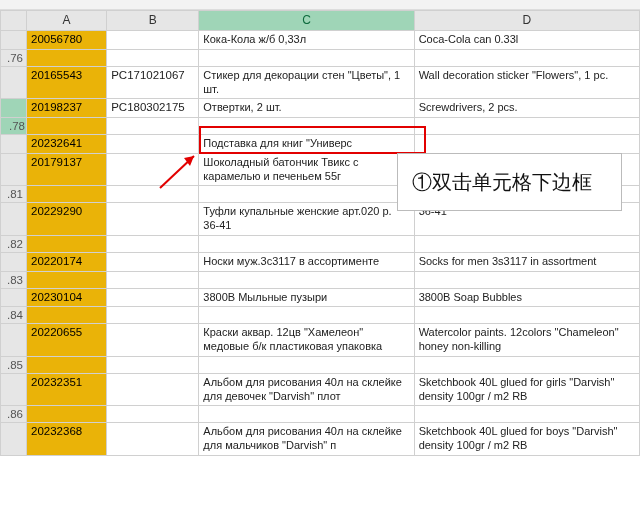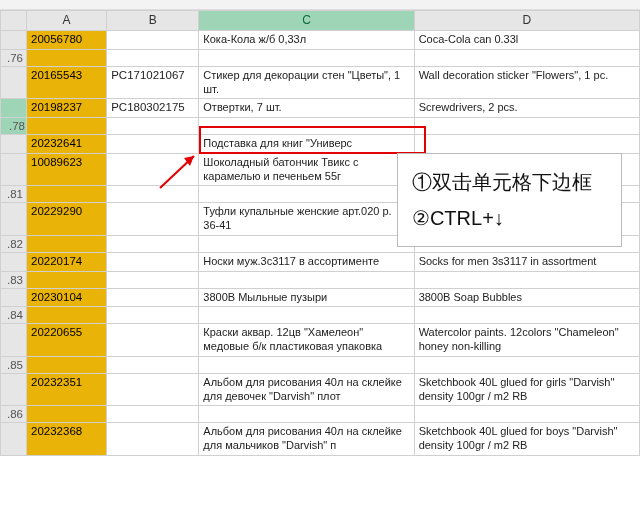--- a/index.html
+++ b/index.html
@@ -120,40 +120,40 @@
           <td class="rowhead"></td>
           <td class="colA">20165543</td>
           <td class="colB">PC171021067</td>
           <td class="colC two-line">Стикер для декорации стен "Цветы", 1 шт.</td>
           <td class="colD two-line">Wall decoration sticker "Flowers", 1 pc.</td>
         </tr>
         <tr>
           <td class="rowhead hl-row"></td>
           <td class="colA">20198237</td>
           <td class="colB">PC180302175</td>
-          <td class="colC two-line">Отвертки, 7 шт.</td>
+          <td class="colC two-line">Отвертки, 2 шт.</td>
           <td class="colD two-line">Screwdrivers, 2 pcs.</td>
         </tr>
         <tr>
           <td class="rowhead hl-row">.78</td>
           <td class="colA"></td>
           <td class="colB"></td>
           <td class="colC two-line"></td>
           <td class="colD two-line"></td>
         </tr>
         <tr>
           <td class="rowhead"></td>
           <td class="colA">20232641</td>
           <td class="colB"></td>
           <td class="colC two-line">Подставка для книг "Универс</td>
           <td class="colD two-line"></td>
         </tr>
         <tr>
           <td class="rowhead"></td>
-          <td class="colA">10089623</td>
+          <td class="colA">20179137</td>
           <td class="colB"></td>
           <td class="colC two-line">Шоколадный батончик Твикс с карамелью и печеньем 55г</td>
           <td class="colD two-line">эл</td>
         </tr>
         <tr>
           <td class="rowhead">.81</td>
           <td class="colA"></td>
           <td class="colB"></td>
           <td class="colC two-line"></td>
           <td class="colD two-line"></td>
@@ -240,16 +240,15 @@
 
 <div class="red-box" style="left:199px; top:116px; width:227px; height:28px;"></div>
 
 <svg class="red-arrow" style="left:158px; top:140px;" viewBox="0 0 40 40">
   <line x1="2" y1="38" x2="36" y2="6" stroke="#e20000" stroke-width="2"></line>
   <polygon points="36,6 26,8 32,16" fill="#e20000"></polygon>
 </svg>
 
 <div class="ann-box" style="left:397px; top:143px; width:225px;">
   <div>①双击单元格下边框</div>
-  <div>②CTRL+↓</div>
 </div>
 
 </div>
 
 </body></html>

